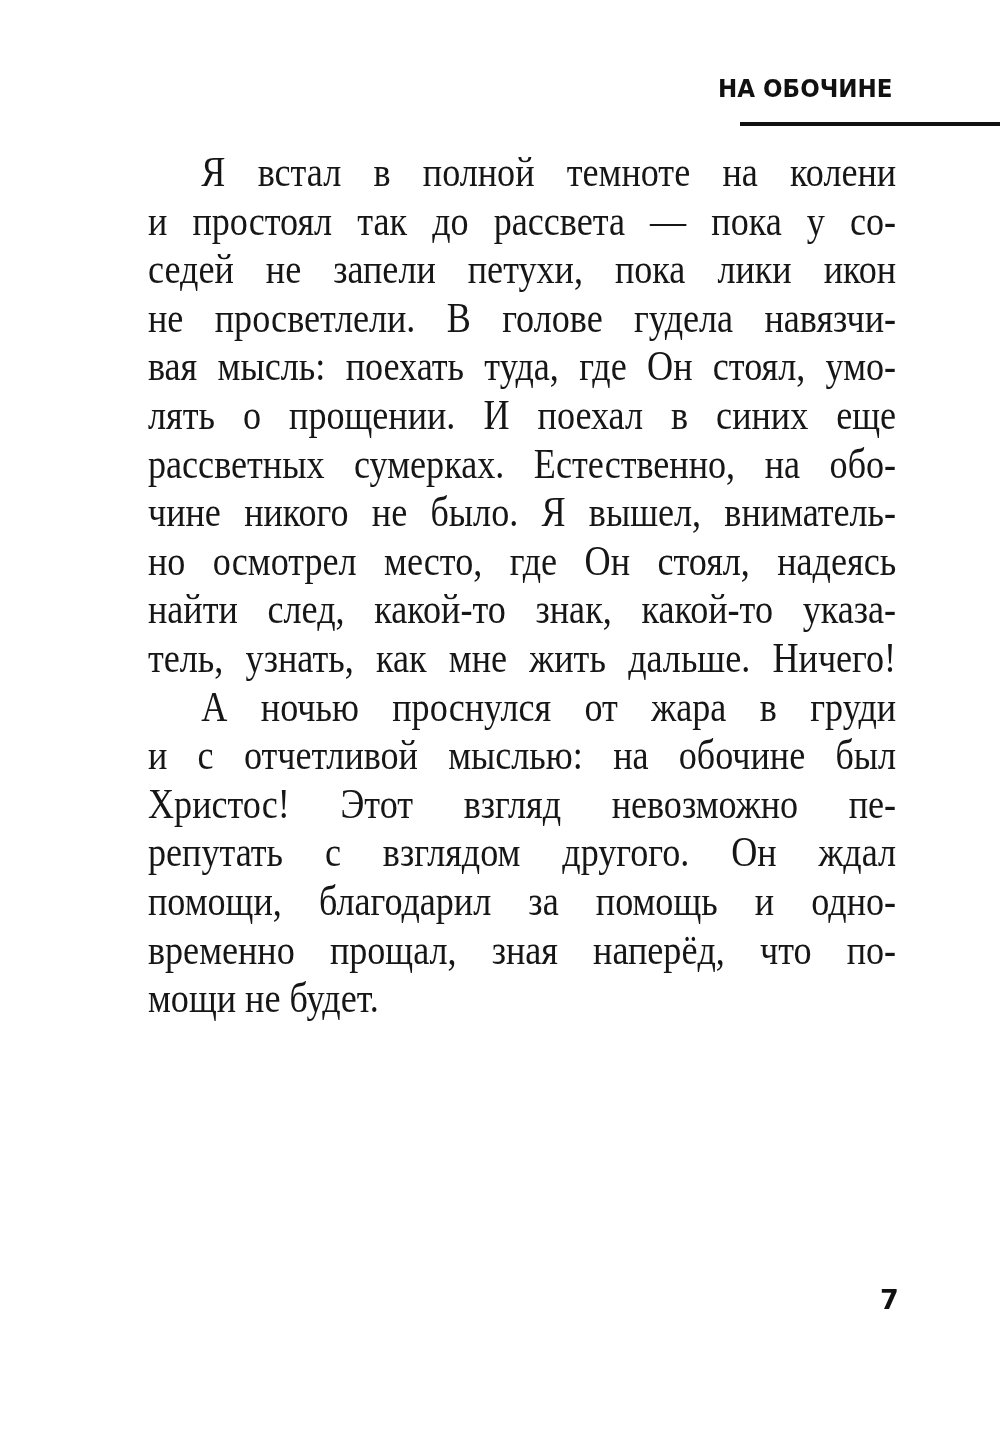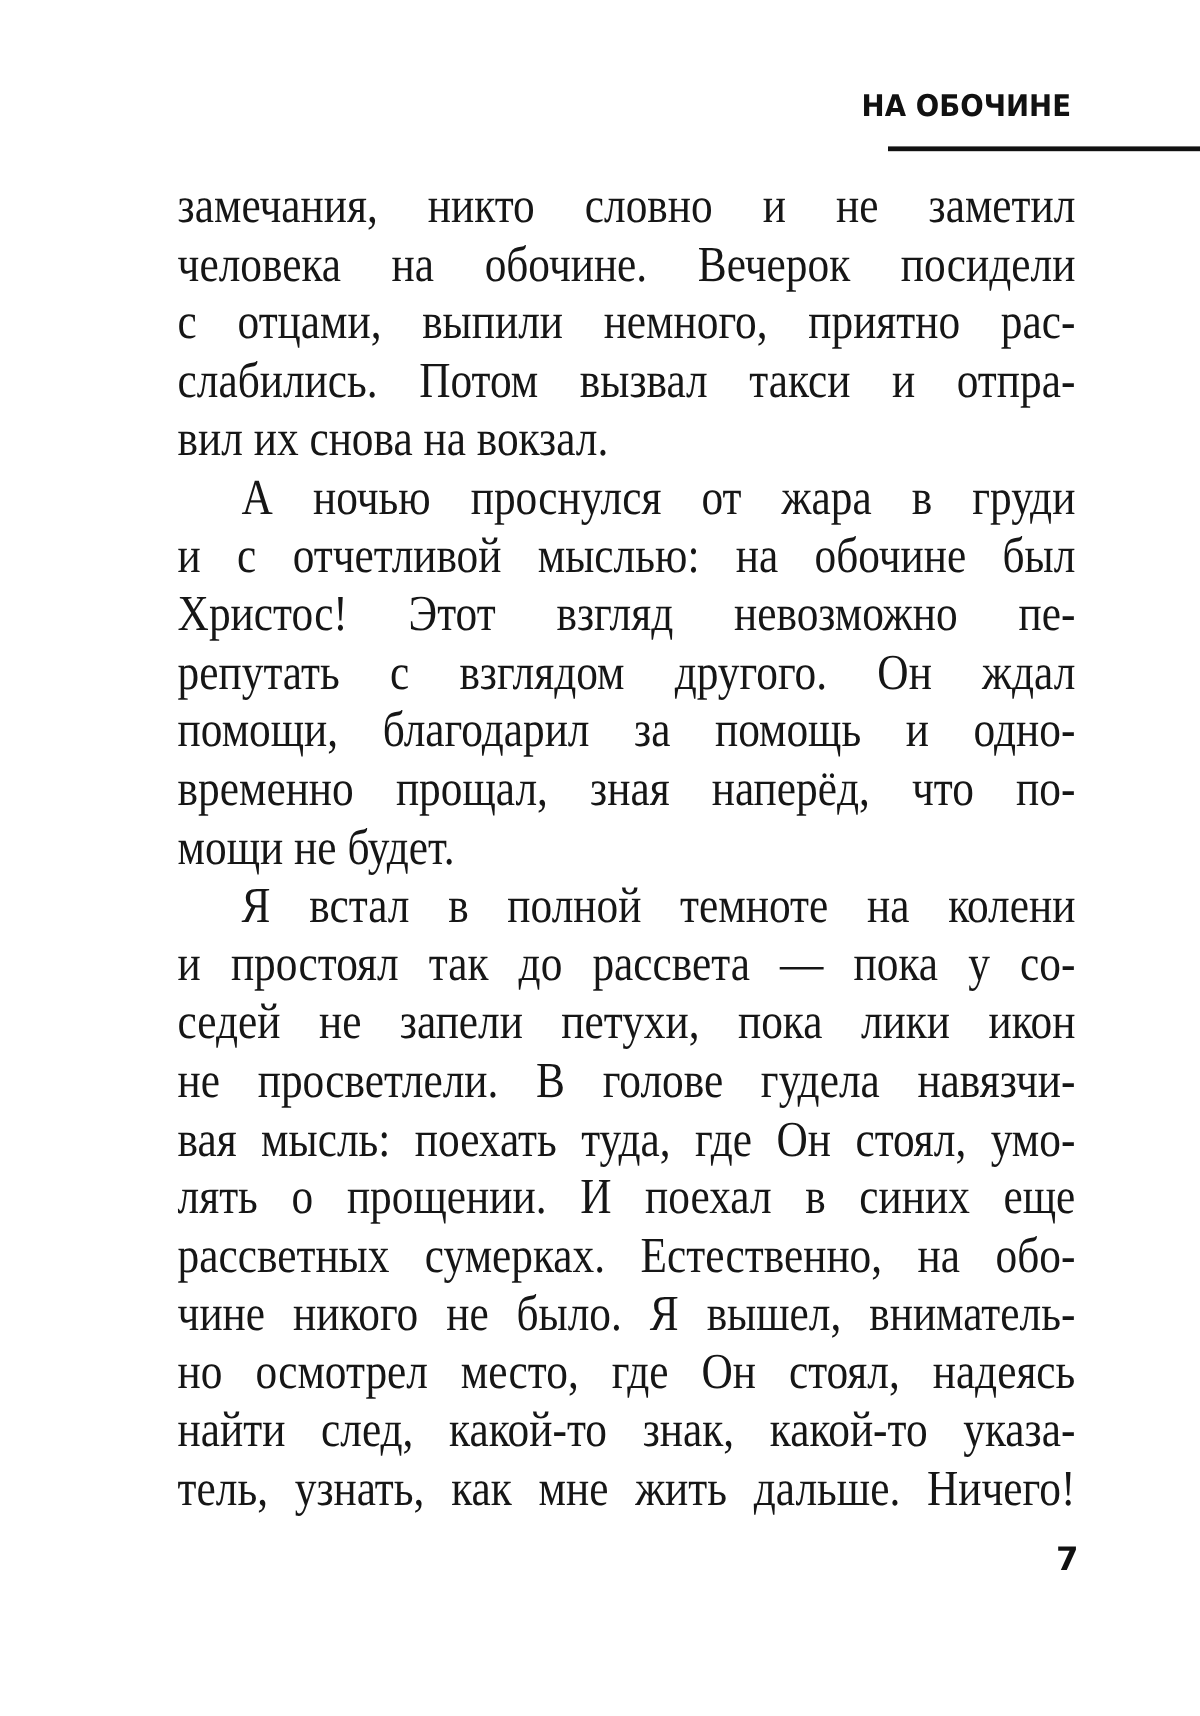--- a/index.html
+++ b/index.html
@@ -72,46 +72,39 @@
     }
   </style>
 </head>
 <body>
 
 <div class="running-head">НА ОБОЧИНЕ</div>
 <div class="head-rule"></div>
 
 <div class="text-block">
 
-  <div>
-    <span class="line">замечания, никто словно и не заметил</span>
-    <span class="line">человека на обочине. Вечерок посидели</span>
-    <span class="line">с отцами, выпили немного, приятно рас-</span>
-    <span class="line">слабились. Потом вызвал такси и отпра-</span>
-    <span class="line last">вил их снова на вокзал.</span>
-  </div>
-
-  <div>
-    <span class="line indent">А ночью проснулся от жара в груди</span>
-    <span class="line">и с отчетливой мыслью: на обочине был</span>
-    <span class="line">Христос! Этот взгляд невозможно пе-</span>
-    <span class="line">репутать с взглядом другого. Он ждал</span>
-    <span class="line">помощи, благодарил за помощь и одно-</span>
-    <span class="line">временно прощал, зная наперёд, что по-</span>
-    <span class="line last">мощи не будет.</span>
-  </div>
 
   <div>
     <span class="line indent">Я встал в полной темноте на колени</span>
     <span class="line">и простоял так до рассвета — пока у со-</span>
     <span class="line">седей не запели петухи, пока лики икон</span>
     <span class="line">не просветлели. В голове гудела навязчи-</span>
     <span class="line">вая мысль: поехать туда, где Он стоял, умо-</span>
     <span class="line">лять о прощении. И поехал в синих еще</span>
     <span class="line">рассветных сумерках. Естественно, на обо-</span>
     <span class="line">чине никого не было. Я вышел, вниматель-</span>
     <span class="line">но осмотрел место, где Он стоял, надеясь</span>
     <span class="line">найти след, какой-то знак, какой-то указа-</span>
     <span class="line">тель, узнать, как мне жить дальше. Ничего!</span>
   </div>
+
+  <div>
+    <span class="line indent">А ночью проснулся от жара в груди</span>
+    <span class="line">и с отчетливой мыслью: на обочине был</span>
+    <span class="line">Христос! Этот взгляд невозможно пе-</span>
+    <span class="line">репутать с взглядом другого. Он ждал</span>
+    <span class="line">помощи, благодарил за помощь и одно-</span>
+    <span class="line">временно прощал, зная наперёд, что по-</span>
+    <span class="line last">мощи не будет.</span>
+  </div>
 </div>
 
 <div class="page-number">7</div>
 
 </body></html>

